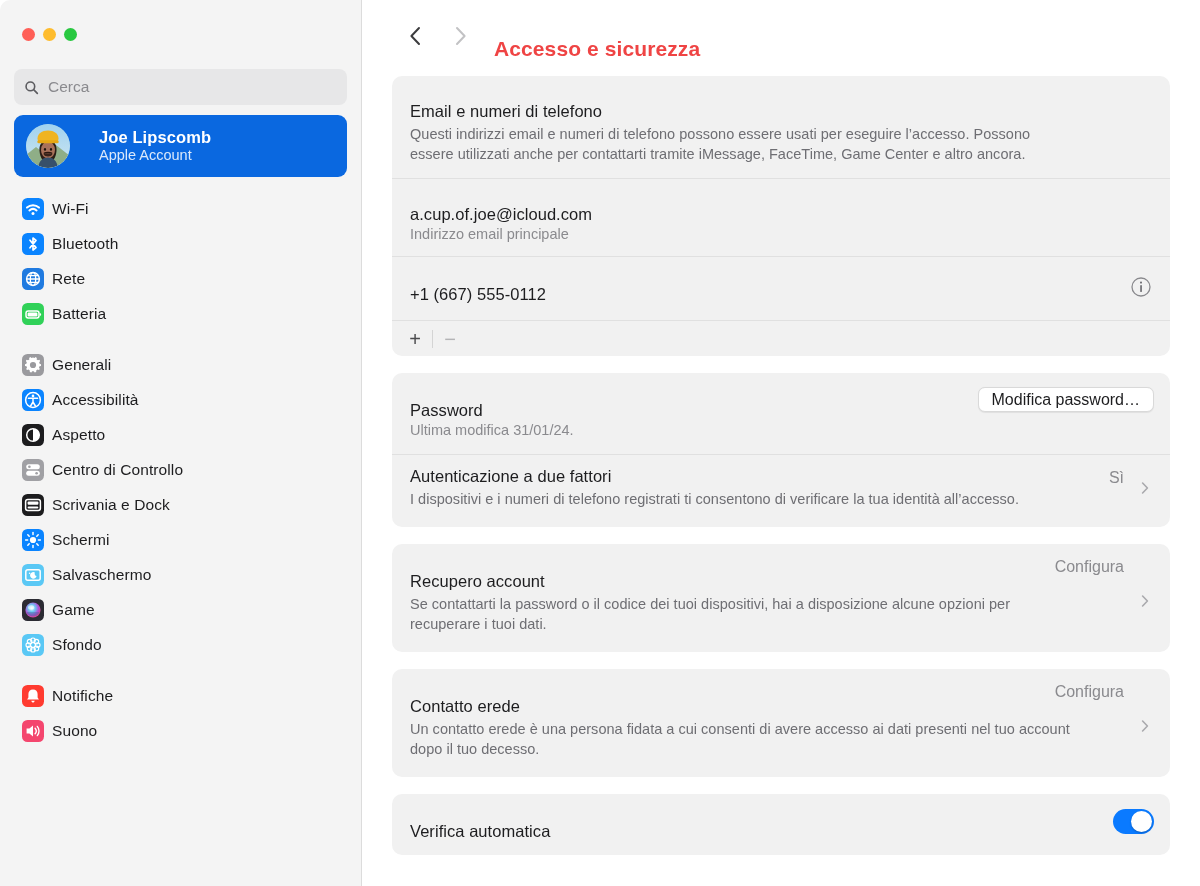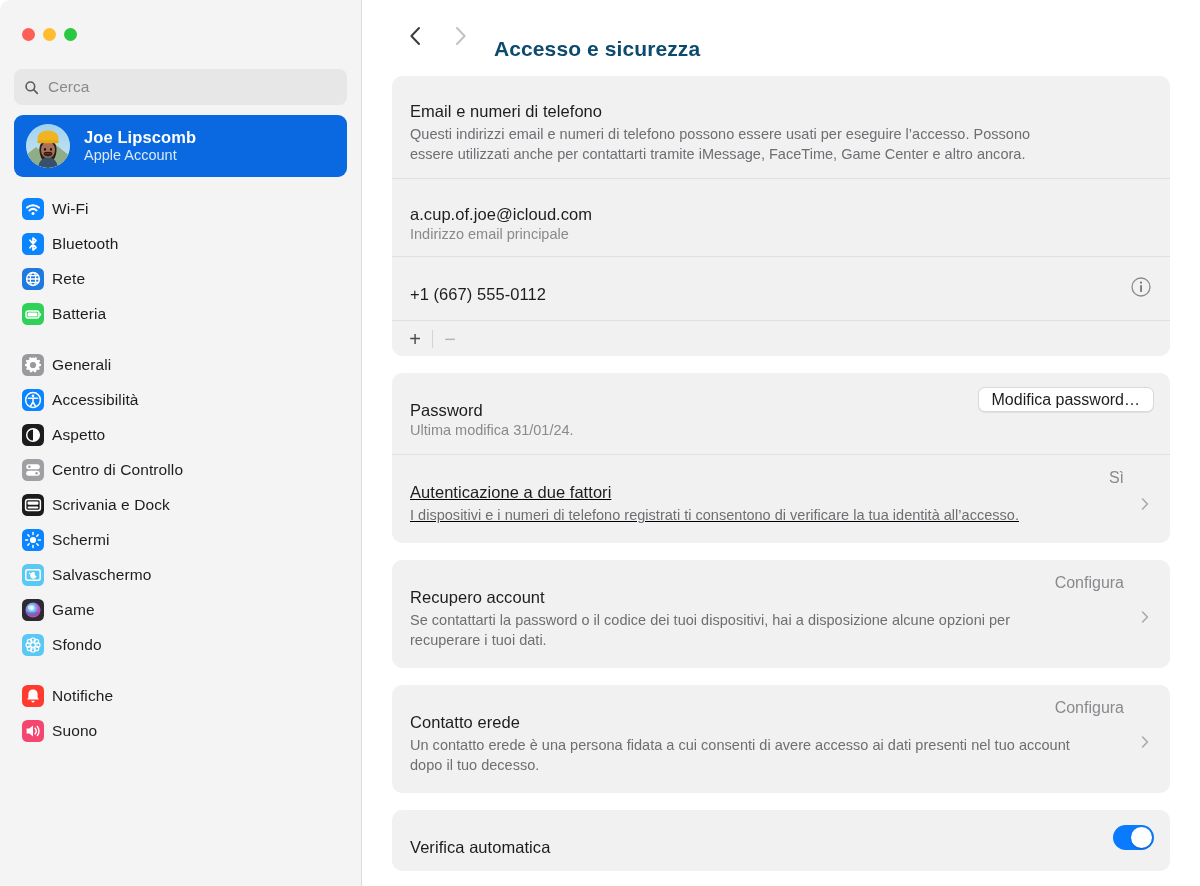--- a/index.html
+++ b/index.html
@@ -56,21 +56,21 @@
     font-size: 15.5px; color: #1d1d1f; width: 100%;
   }
   .search-input::placeholder { color: #8a8a8e; }
 
   .account-row {
     margin: 10px 14px 0 14px;
     height: 62px;
     background: #0a68e0;
     border-radius: 9px;
     display: flex; align-items: center;
-    padding: 0 12px; gap: 14px;
+    padding: 0 12px; gap: 29px;
   }
   .avatar {
     width: 44px; height: 44px; border-radius: 50%;
     flex: 0 0 44px; overflow: hidden; position: relative;
     background: #8fc4e8;
   }
   .account-text { display: flex; flex-direction: column; line-height: 1.18; }
   .account-name { color: #fff; font-size: 16.5px; font-weight: 700; letter-spacing: .1px; }
   .account-sub  { color: #dbe9fb; font-size: 14.5px; font-weight: 400; }
 
@@ -104,21 +104,21 @@
     height: 76px;
     display: flex; align-items: center;
     gap: 0px;
     padding-left: 2px;
   }
   .navbtn {
     width: 44px; height: 44px;
     display: flex; align-items: center; justify-content: center;
   }
   .page-title {
-    font-size: 21px; font-weight: 700; color: #0c4a6e;
+    font-size: 21px; font-weight: 700; color: #ef4444;
     margin-left: 12px; letter-spacing: .1px; margin-top: 22px;
   }
 
   .card {
     background: #f1f1f1;
     border-radius: 10px;
     margin-bottom: 17px;
     overflow: hidden;
   }
   .row { padding: 14px 18px 14px 18px; position: relative; }
@@ -470,21 +470,21 @@
         <div class="step-btn disabled">−</div>
       </div>
     </div>
 
     <div class="card">
       <div class="row" style="padding-top:16px;padding-bottom:16px;">
         <div class="row-title">Password</div>
         <div class="row-sub">Ultima modifica 31/01/24.</div>
         <button class="push-btn">Modifica password…</button>
       </div>
-      <div class="row divided" style="padding-top:16px;padding-bottom:18px;text-decoration:underline;">
+      <div class="row divided" style="padding-top:0;padding-bottom:18px;">
         <div class="row-title">Autenticazione a due fattori</div>
         <div class="row-desc">I dispositivi e i numeri di telefono registrati ti consentono di verificare la tua identità all’accesso.</div>
         <div class="aux-value">Sì</div>
         <span class="chevron-right" style="top:auto;bottom:28px;transform:none;">
           <svg viewBox="0 0 14 14" width="14" height="14">
             <path d="M4.6 2 L9.4 7 L4.6 12" fill="none" stroke="#a9a9ad" stroke-width="1.6" stroke-linecap="round" stroke-linejoin="round"></path>
           </svg>
         </span>
       </div>
     </div>

